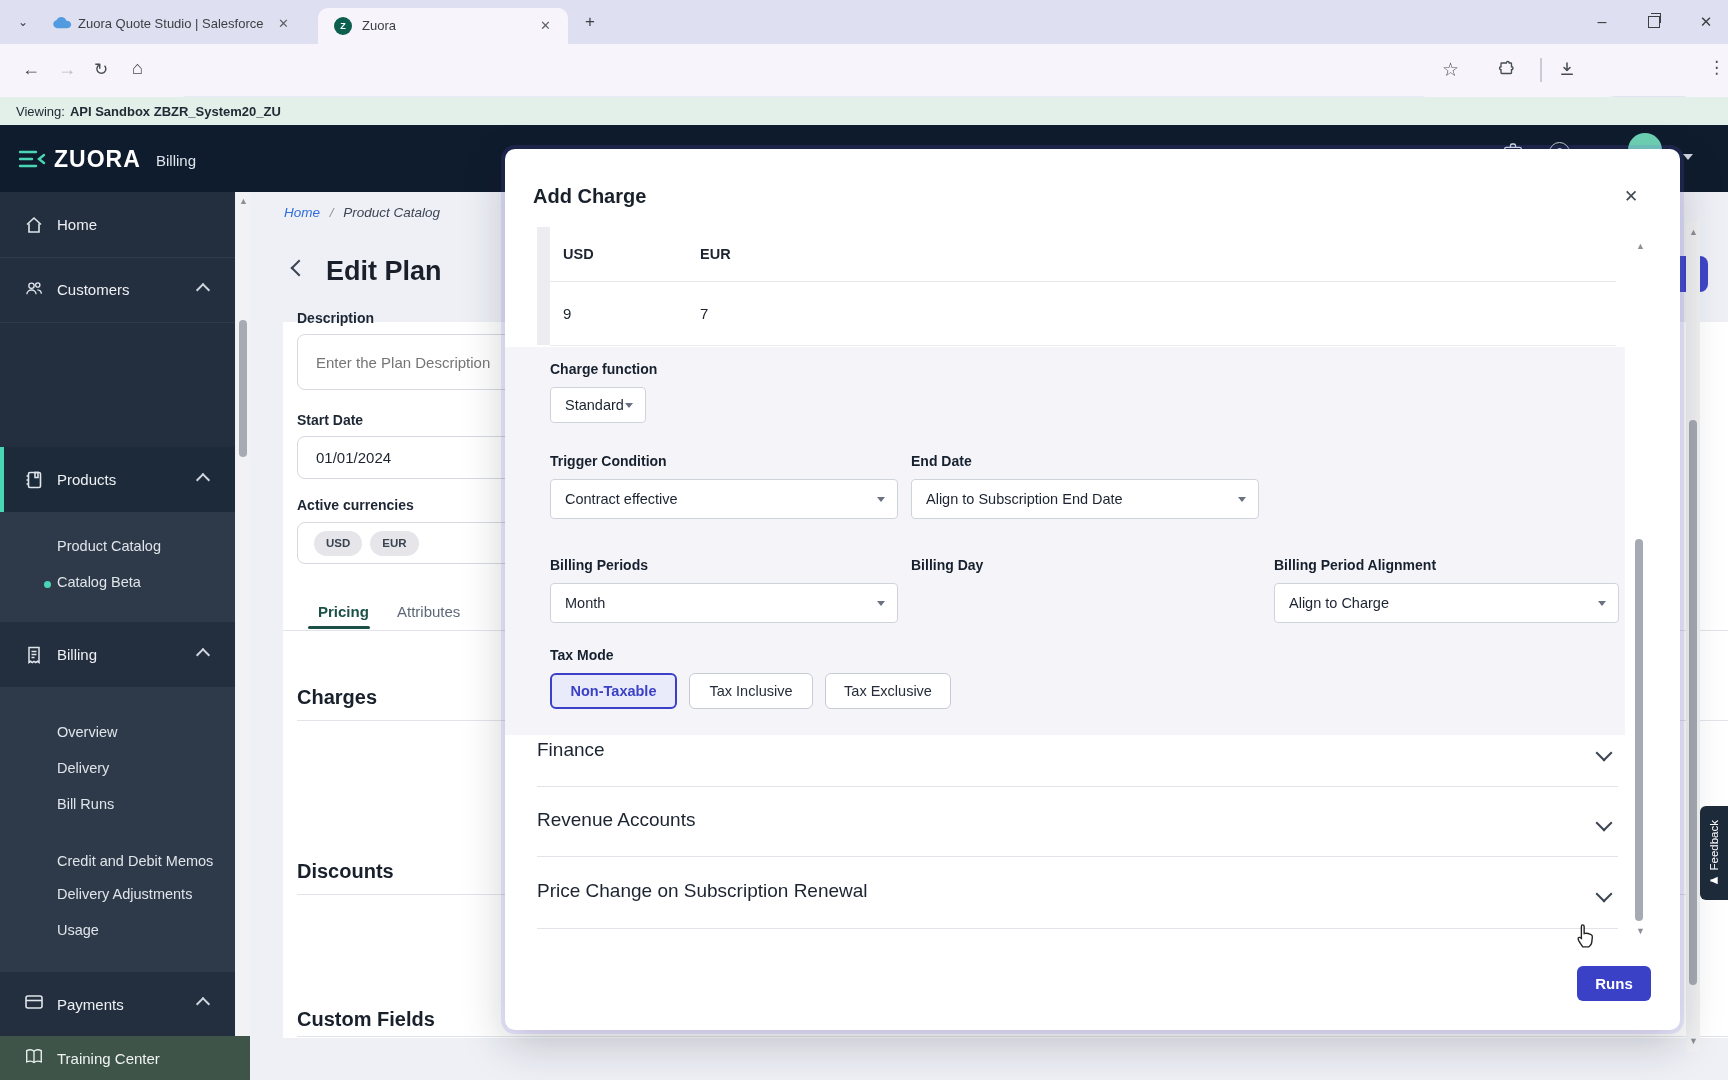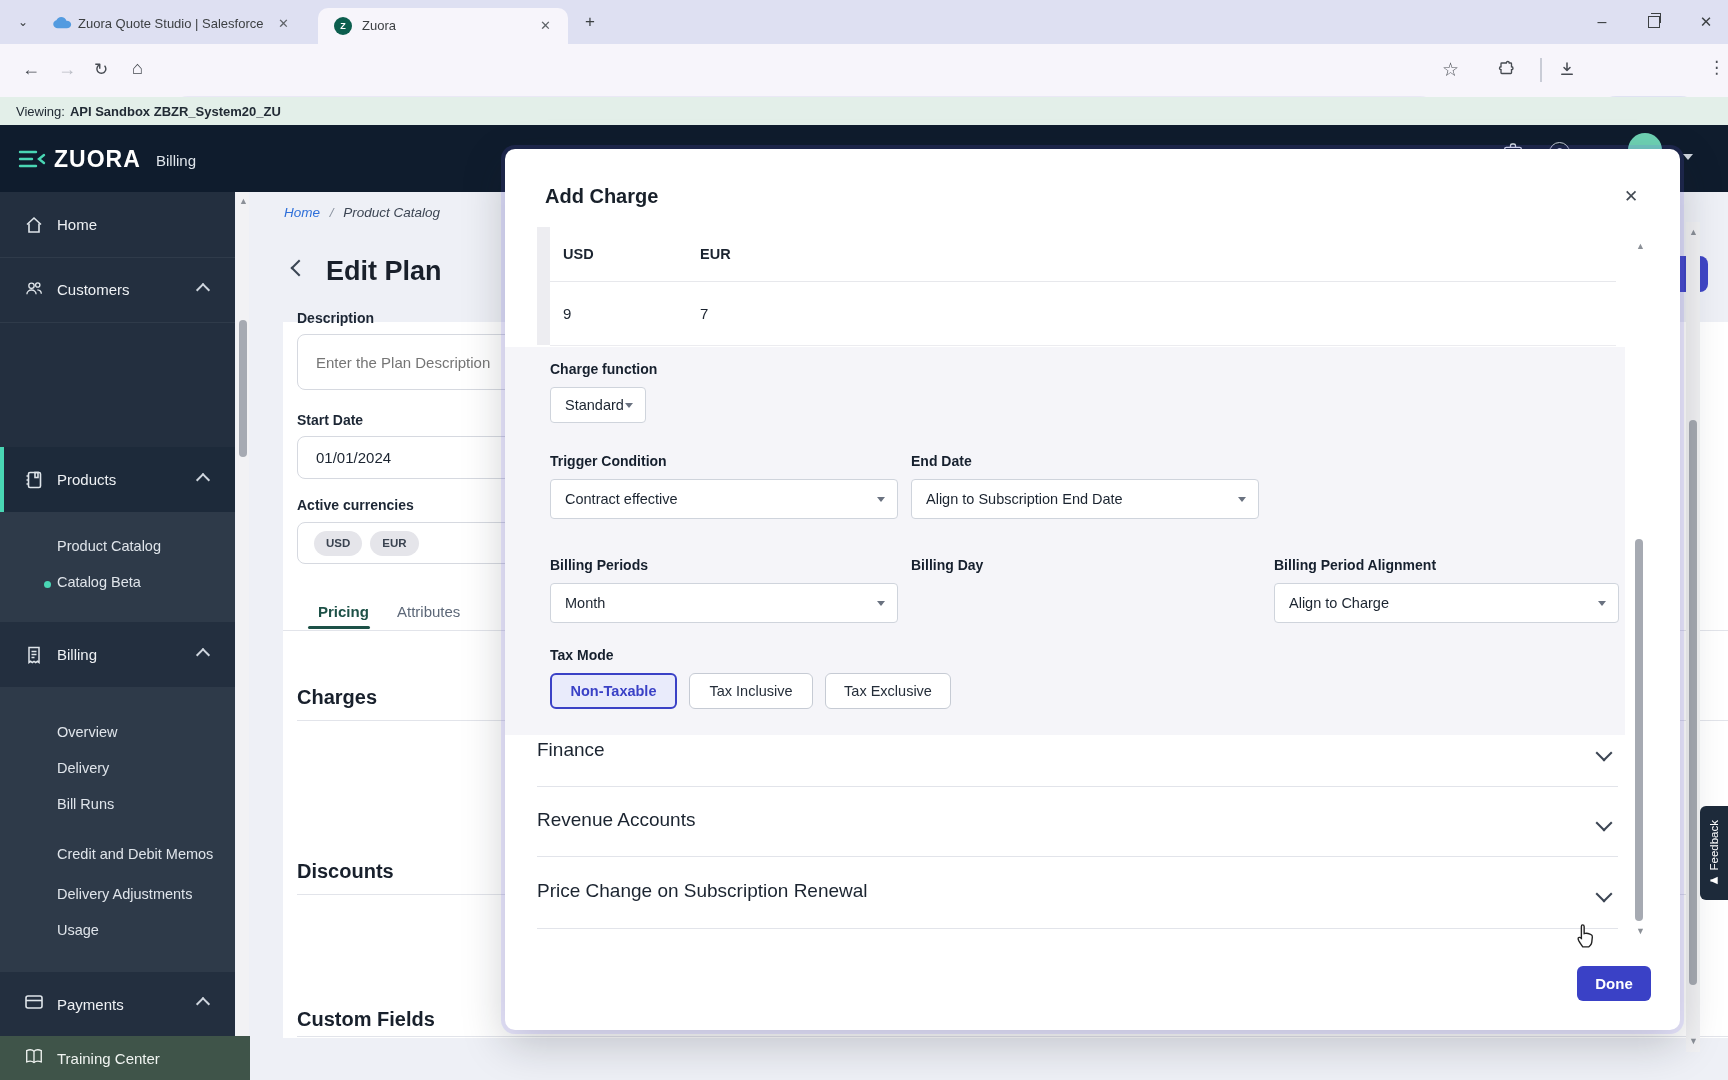--- a/index.html
+++ b/index.html
@@ -200,21 +200,21 @@
             <path d="M5 2.5h10v15l-1.6-1.2-1.7 1.2-1.7-1.2-1.7 1.2-1.7-1.2L5 17.5z"></path>
             <path d="M7.5 6.5h5M7.5 9.5h5M7.5 12.5h3"></path>
           </svg></span>
       <span class="slabel">Billing</span>
       <span class="chev-up"></span>
     </div>
     <div class="ssub" style="top:495px;height:285px;">
       <div class="ssub-item" style="top:27px;height:36px;">Overview</div>
       <div class="ssub-item" style="top:63px;height:36px;">Delivery</div>
       <div class="ssub-item" style="top:99px;height:36px;">Bill Runs</div>
-      <div class="ssub-item" style="top:140px;height:54px;width:160px;line-height:18px;">Credit and Debit Memos</div>
+      <div class="ssub-item" style="top:147px;height:54px;width:160px;line-height:18px;">Credit and Debit Memos</div>
       <div class="ssub-item" style="top:189px;height:36px;">Delivery Adjustments</div>
       <div class="ssub-item" style="top:225px;height:36px;">Usage</div>
     </div>
     <div class="srow" style="top:780px;height:64px;">
       <span class="sico"><svg viewBox="0 0 20 16" fill="none" stroke="#dfe5ea" stroke-width="1.6">
             <rect x="2" y="2" width="16" height="12" rx="2"></rect>
             <path d="M2 6.5h16" fill="#dfe5ea"></path>
           </svg></span>
       <span class="slabel">Payments</span>
       <span class="chev-up"></span>
@@ -274,21 +274,21 @@
   </div>
 
   <div class="abs feedback">
     <span>Feedback</span>
     <svg width="11" height="11" viewBox="0 0 24 24" fill="#fff">
         <path d="M3 10v4l4 .5L19 20V4L7 9.5 3 10z"></path>
       </svg>
   </div>
 
   <div class="abs modal">
-    <span class="abs mtitle" style="left:40px;top:36px;">Add Charge</span>
+    <span class="abs mtitle" style="left:28px;top:36px;">Add Charge</span>
     <span class="abs" style="left:1112px;top:33px;width:28px;height:28px;display:flex;align-items:center;justify-content:center;font-size:17px;color:#444b54;">✕</span>
 
     <div class="abs" style="left:32px;top:78px;width:13px;height:118px;background:#ededf1;"></div>
     <div class="abs" style="left:45px;top:78px;width:1066px;height:118px;background:#fff;border-bottom:1px solid #ececf0;">
       <div class="abs flex" style="left:0;top:0;width:100%;height:54px;border-bottom:1px solid #e7e8ec;">
         <span class="thead" style="position:absolute;left:13px;">USD</span>
         <span class="thead" style="position:absolute;left:150px;">EUR</span>
       </div>
       <div class="abs flex" style="left:0;top:54px;width:100%;height:64px;">
         <span class="tcell" style="position:absolute;left:13px;">9</span>
@@ -341,21 +341,21 @@
       <span class="acc-label">Revenue Accounts</span>
       <span class="acc-chev" style="right:8px;top:8px;"></span>
     </div>
     <div class="hr" style="left:32px;top:707px;width:1081px;"></div>
     <div class="abs" style="left:32px;top:731px;width:1081px;height:48px;">
       <span class="acc-label">Price Change on Subscription Renewal</span>
       <span class="acc-chev" style="right:8px;top:8px;"></span>
     </div>
     <div class="hr" style="left:32px;top:779px;width:1081px;"></div>
 
-    <div class="donebtn">Done</div>
+    <div class="donebtn">Runs</div>
 
     <span class="abs sb-arr" style="left:1131px;top:93px;">▲</span>
     <div class="abs sb-thumb" style="left:1130px;top:390px;width:8px;height:382px;"></div>
     <span class="abs sb-arr" style="left:1131px;top:778px;">▼</span>
   </div>
 
   <span class="abs" style="left:1572px;top:922px;z-index:40;">
     <svg width="28" height="30" viewBox="0 0 24 26">
         <path fill="#fff" stroke="#222" stroke-width="1.2" d="M9 2.5c.8 0 1.4.6 1.4 1.4v6.1l1-.2c.5-.1 3.1.3 4.6.9 1.1.4 1.6 1.2 1.5 2.2l-.5 4.6c-.1 1-.5 2-1.2 2.7l-1.4 1.4H9.2l-.6-.9c-.9-1.3-2-2.9-2.9-4.6-.4-.8-.8-1.7-.4-2.3.4-.6 1.3-.6 1.9-.2l.8.6V3.9c0-.8.2-1.4 1-1.4z"></path>
       </svg>

